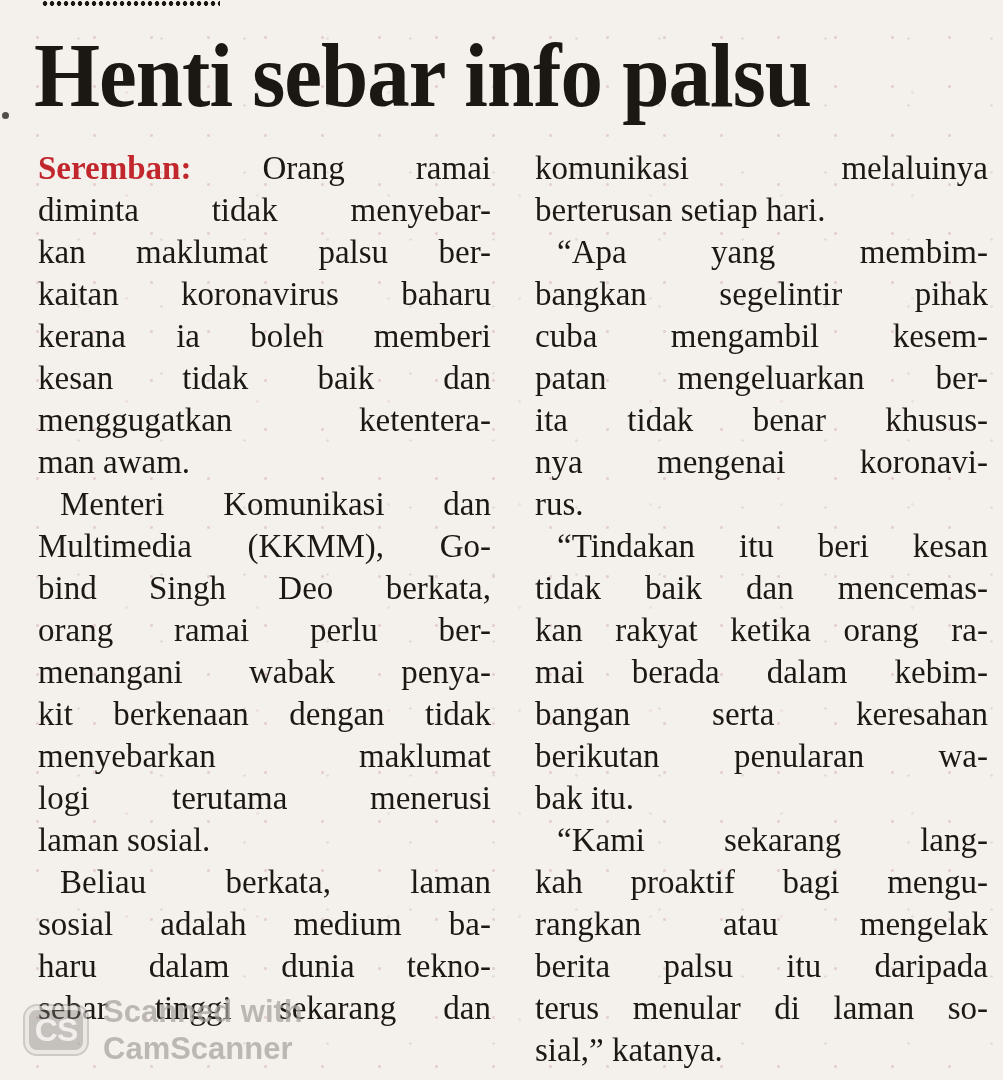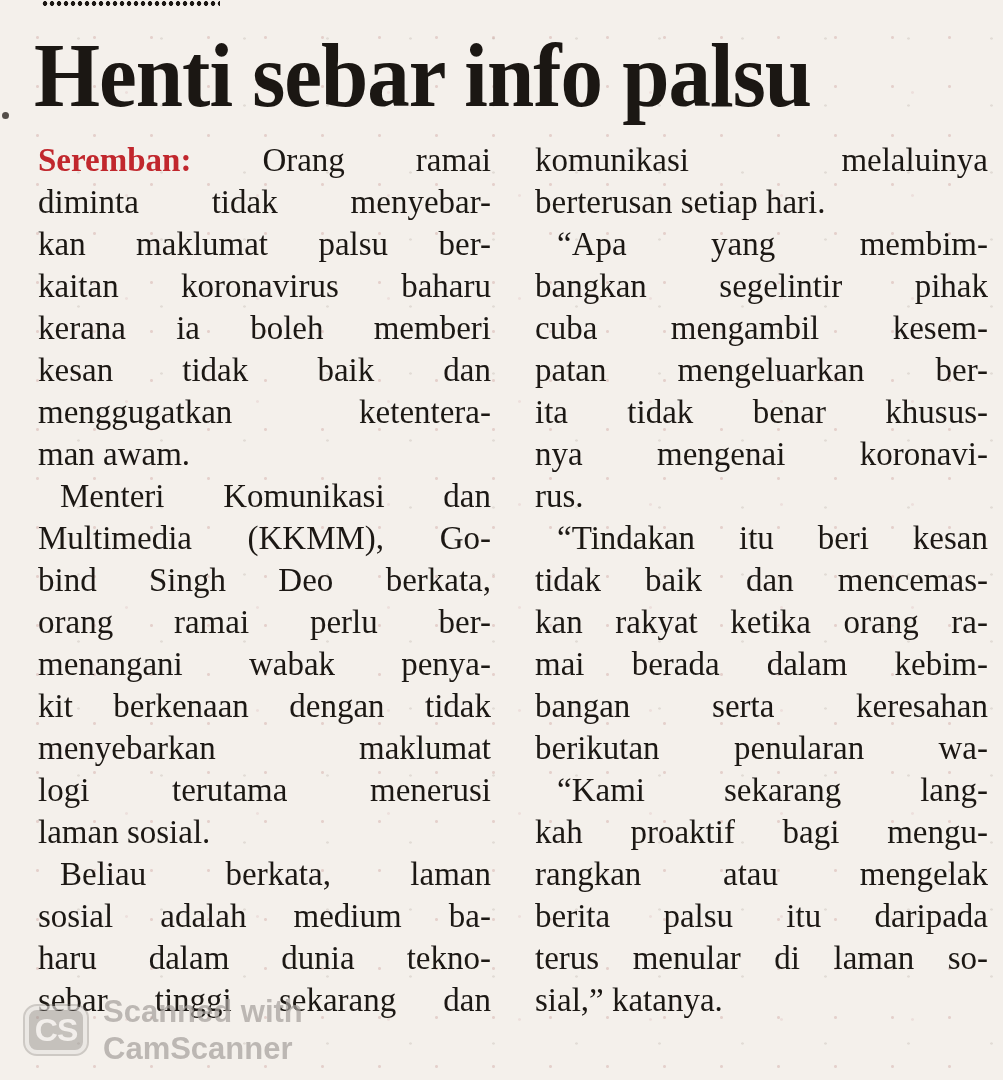--- a/index.html
+++ b/index.html
@@ -45,21 +45,21 @@
     font-size: 85px;
     font-weight: 700;
     letter-spacing: -1px;
     white-space: nowrap;
     transform: scaleY(1.08);
     transform-origin: left top;
     color: #1b1713;
   }
   .columns {
     position: absolute;
-    left: 38px; top: 139px;
+    left: 38px; top: 147px;
     width: 950px;
     display: flex;
     gap: 44px;
   }
   .col { flex: 1 1 0; }
   .para { margin: 0; }
   .line {
     font-size: 33px;
     line-height: 42px;
     text-align: justify;
@@ -154,20 +154,21 @@
         <div class="line">nya mengenai koronavi-</div>
         <div class="line end">rus.</div>
       </div>
       <div class="para">
         <div class="line indent">“Tindakan itu beri kesan</div>
         <div class="line">tidak baik dan mencemas-</div>
         <div class="line">kan rakyat ketika orang ra-</div>
         <div class="line">mai berada dalam kebim-</div>
         <div class="line">bangan serta keresahan</div>
         <div class="line">berikutan penularan wa-</div>
+        <div class="line end">bak itu.</div>
       </div>
       <div class="para">
         <div class="line indent">“Kami sekarang lang-</div>
         <div class="line">kah proaktif bagi mengu-</div>
         <div class="line">rangkan atau mengelak</div>
         <div class="line">berita palsu itu daripada</div>
         <div class="line">terus menular di laman so-</div>
         <div class="line end">sial,” katanya.</div>
       </div>
     </div>

